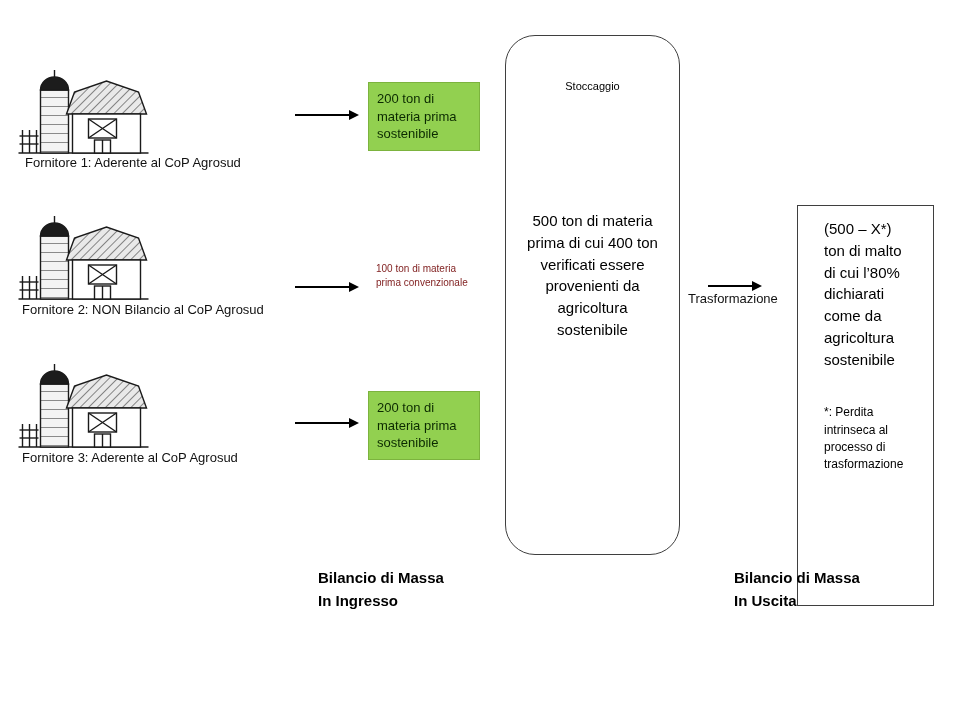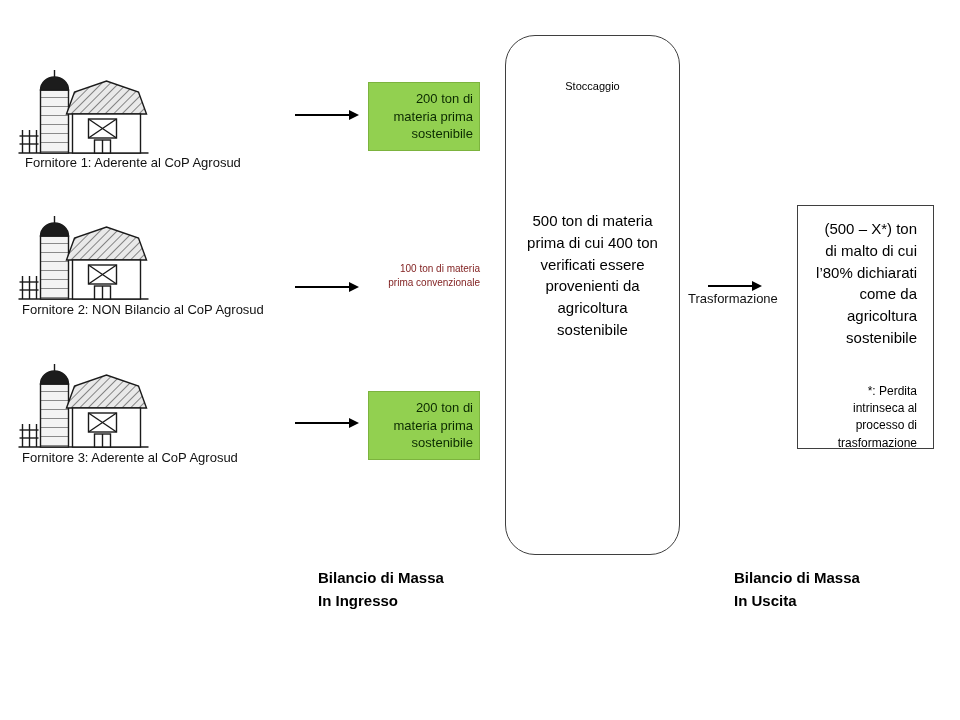--- a/index.html
+++ b/index.html
@@ -1,19 +1,19 @@
 <!DOCTYPE html>
 <html><head>
 <meta charset="utf-8">
 <style>
   html,body{margin:0;padding:0;background:#ffffff;}
   body{font-family:"Liberation Sans", sans-serif;color:#000;}
   .canvas{position:relative;width:960px;height:720px;background:#fff;overflow:hidden;}
 
-  .abs{position:absolute;text-align:right;}
+  .abs{position:absolute;}
 
   
   .farm{width:138px;height:92px;}
   .farm svg{width:100%;height:100%;display:block;}
 
   .supplier-label{font-size:13px;color:#111;white-space:nowrap;}
 
   
   .arrow{position:absolute;height:2px;background:#000;}
   .arrow::after{content:"";position:absolute;right:-2px;top:-4px;width:0;height:0;
@@ -23,22 +23,22 @@
     padding:7px 6px 7px 8px;font-size:13px;line-height:1.35;color:#0b2a00;}
   .flow-plain{width:112px;box-sizing:border-box;padding:4px 0 4px 8px;font-size:10px;line-height:1.4;color:#7f1d1d;}
 
   .storage{left:505px;top:35px;width:175px;height:520px;box-sizing:border-box;
     border:1.6px solid #3f3f3f;border-radius:30px;background:#fff;text-align:center;}
   .storage-title{margin-top:44px;font-size:11px;font-weight:normal;}
   .storage-body{margin:118px 14px 8px 14px;font-size:15px;line-height:1.45;}
 
   .transf-label{font-size:13px;color:#111;}
 
-  .output-box{left:797px;top:205px;width:137px;height:244px;box-sizing:border-box;
-    border:1.6px solid #3f3f3f;background:#fff;padding:12px 16px;}
+  .output-box{left:797px;top:205px;width:137px;height:401px;box-sizing:border-box;
+    border:1.6px solid #3f3f3f;background:#fff;padding:12px 26px;}
   .output-main{font-size:15px;line-height:1.45;}
   .output-note{margin-top:34px;font-size:12px;line-height:1.45;}
 
   .footer-label{width:180px;text-align:left;font-size:15px;font-weight:bold;line-height:1.5;}
 </style>
 </head>
 <body>
 
 <div class="canvas">
 

